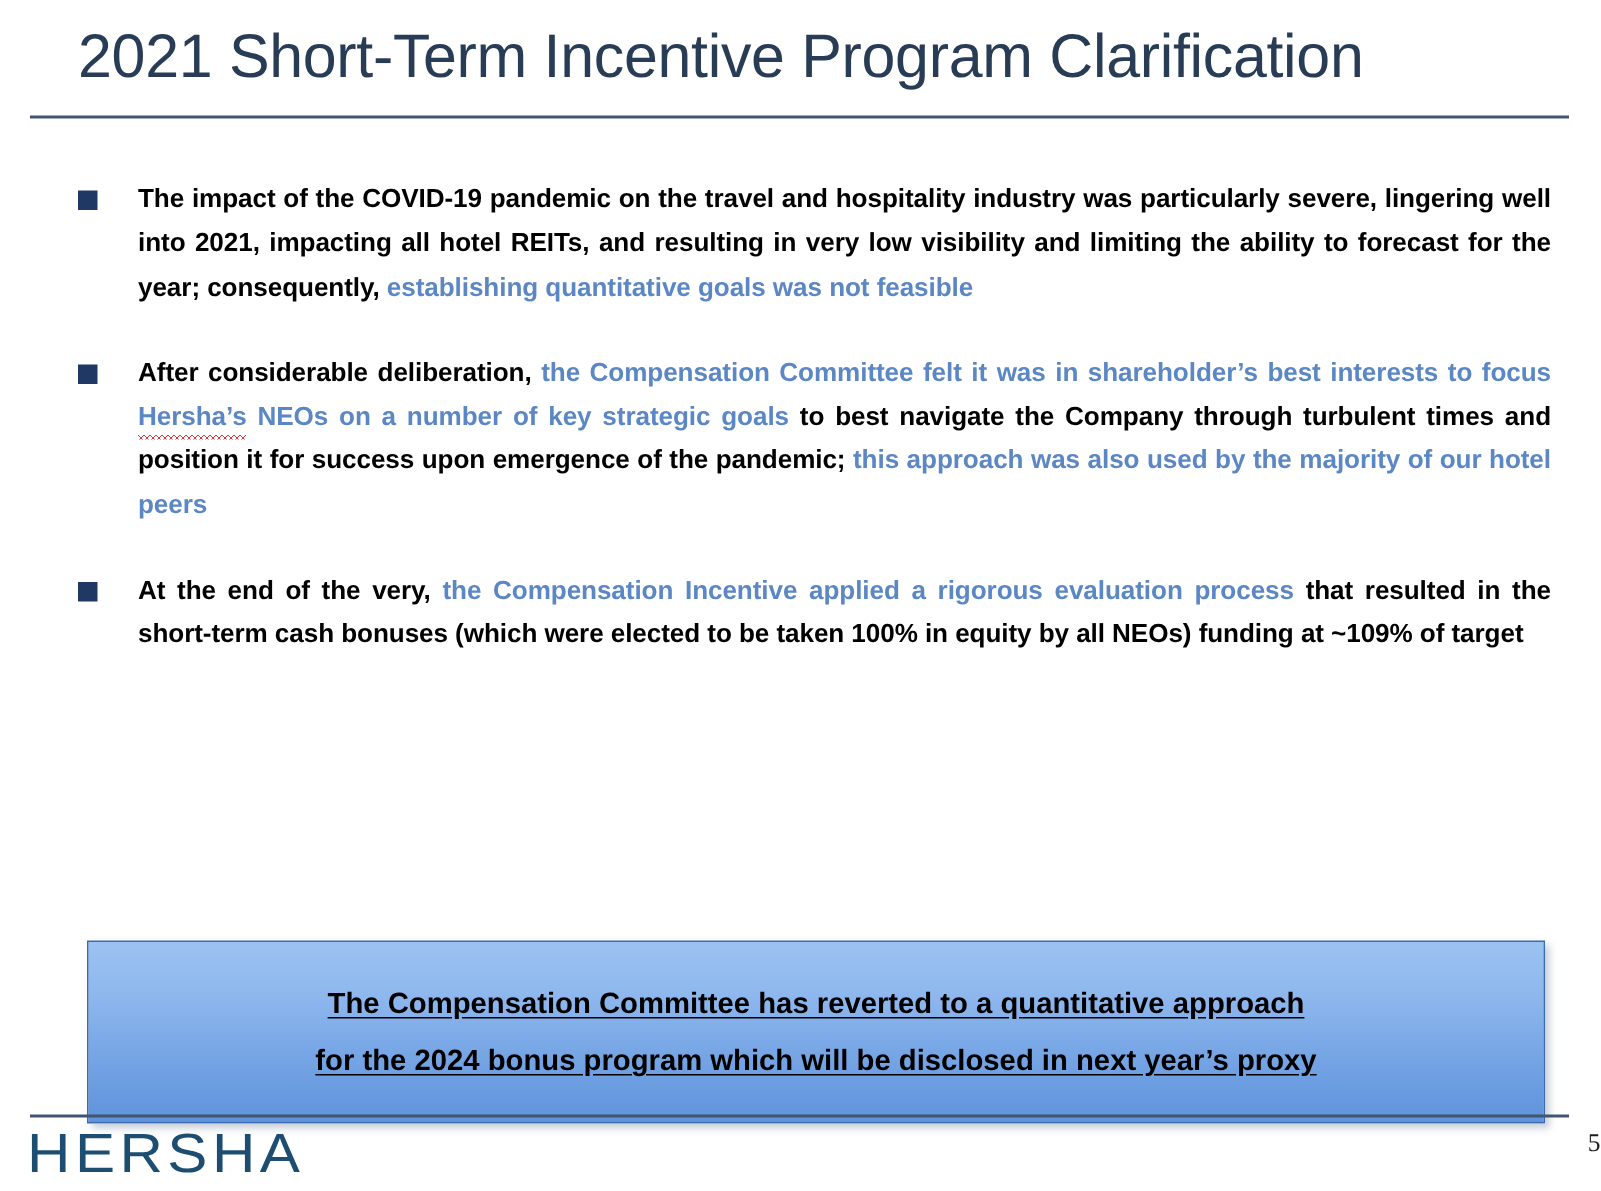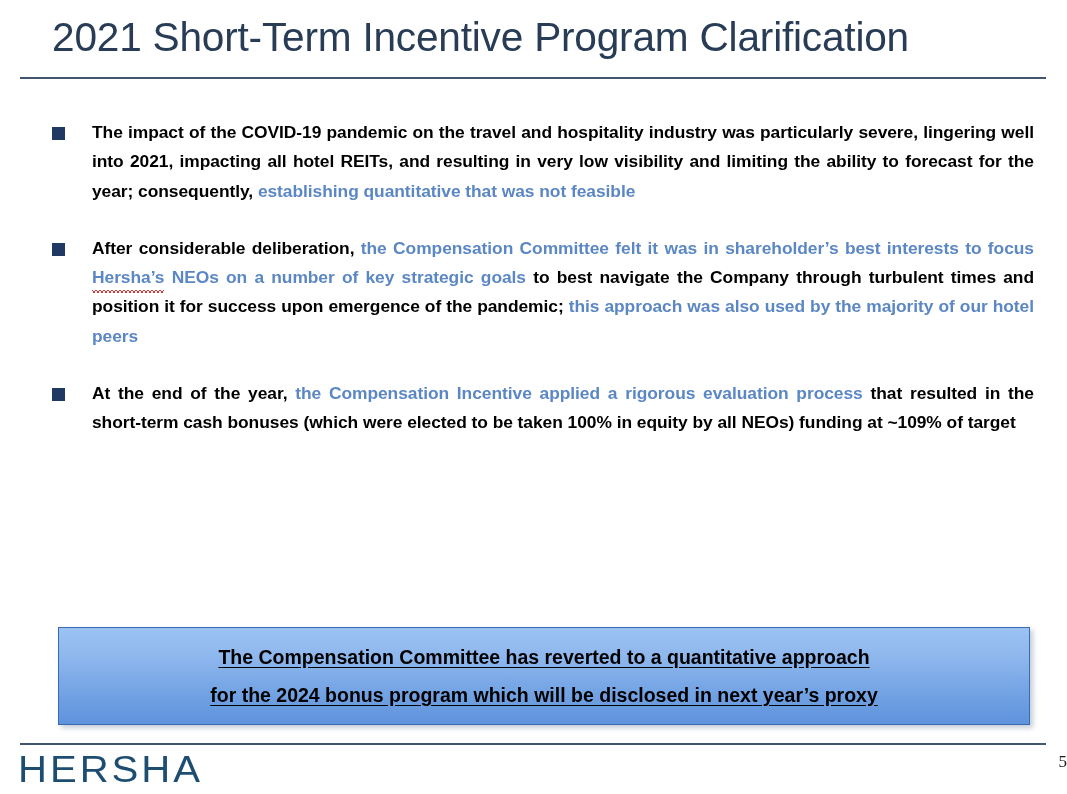--- a/index.html
+++ b/index.html
@@ -98,21 +98,21 @@
     background-size: 4px 4px;
     background-repeat: repeat-x;
   }
 
   
   #callout {
     position: absolute;
     left: 58px;
     top: 627px;
     width: 972px;
-    height: 98px;
+    height: 122px;
     box-sizing: border-box;
     border: 1px solid #3A6BB0;
     background: linear-gradient(to bottom, #9CC2F2 0%, #8FB8EE 28%, #6E9FE2 75%, #5E93DC 100%);
     box-shadow: 3px 3px 5px rgba(90,110,140,0.35);
     display: flex;
     flex-direction: column;
     align-items: center;
     justify-content: center;
   }
   .callout-line {
@@ -161,29 +161,29 @@
 
 <div id="slide">
 
   <div id="title">2021 Short-Term Incentive Program Clarification</div>
 
   <div id="title-rule"></div>
 
   <div id="body">
       <div class="bullet-row">
         <span class="bullet-marker"></span>
-        <div class="bullet-text"><span class="seg">The impact of the COVID-19 pandemic on the travel and hospitality industry was particularly severe, lingering well into 2021, impacting all hotel REITs, and resulting in very low visibility and limiting the ability to forecast for the year; consequently, </span><span class="seg blue">establishing quantitative that was not feasible</span></div>
+        <div class="bullet-text"><span class="seg">The impact of the COVID-19 pandemic on the travel and hospitality industry was particularly severe, lingering well into 2021, impacting all hotel REITs, and resulting in very low visibility and limiting the ability to forecast for the year; consequently, </span><span class="seg blue">establishing quantitative goals was not feasible</span></div>
       </div>
       <div class="bullet-row">
         <span class="bullet-marker"></span>
         <div class="bullet-text"><span class="seg">After considerable deliberation, </span><span class="seg blue">the Compensation Committee felt it was in shareholder’s best interests to focus </span><span class="seg blue misspelled">Hersha’s</span><span class="seg blue"> NEOs on a number of key strategic goals</span><span class="seg"> to best navigate the Company through turbulent times and position it for success upon emergence of the pandemic; </span><span class="seg blue">this approach was also used by the majority of our hotel peers</span></div>
       </div>
       <div class="bullet-row">
         <span class="bullet-marker"></span>
-        <div class="bullet-text"><span class="seg">At the end of the year, </span><span class="seg blue">the Compensation Incentive applied a rigorous evaluation process</span><span class="seg"> that resulted in the short-term cash bonuses (which were elected to be taken 100% in equity by all NEOs) funding at ~109% of target</span></div>
+        <div class="bullet-text"><span class="seg">At the end of the very, </span><span class="seg blue">the Compensation Incentive applied a rigorous evaluation process</span><span class="seg"> that resulted in the short-term cash bonuses (which were elected to be taken 100% in equity by all NEOs) funding at ~109% of target</span></div>
       </div>
     </div>
 
   <div id="callout">
     <div class="callout-line">The Compensation Committee has reverted to a quantitative approach</div>
     <div class="callout-line">for the 2024 bonus program which will be disclosed in next year’s proxy</div>
   </div>
 
   <div id="footer-rule"></div>
 

